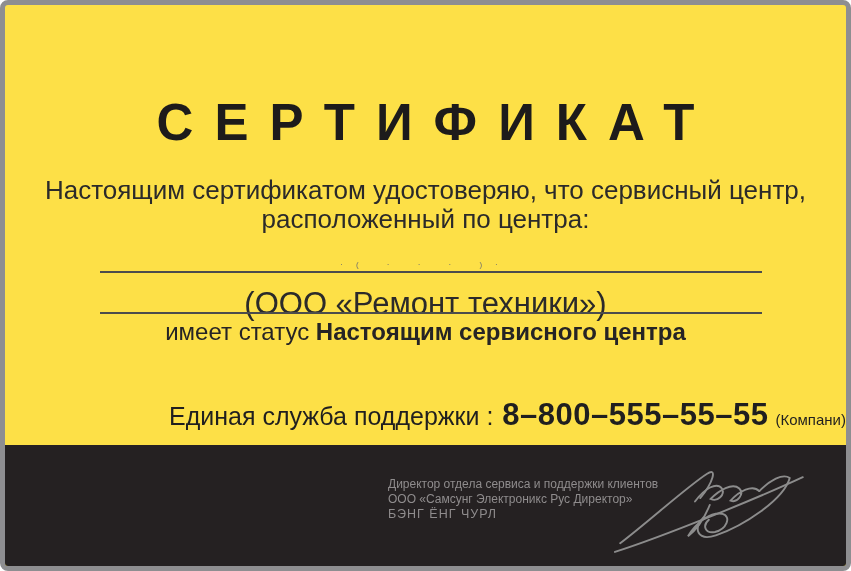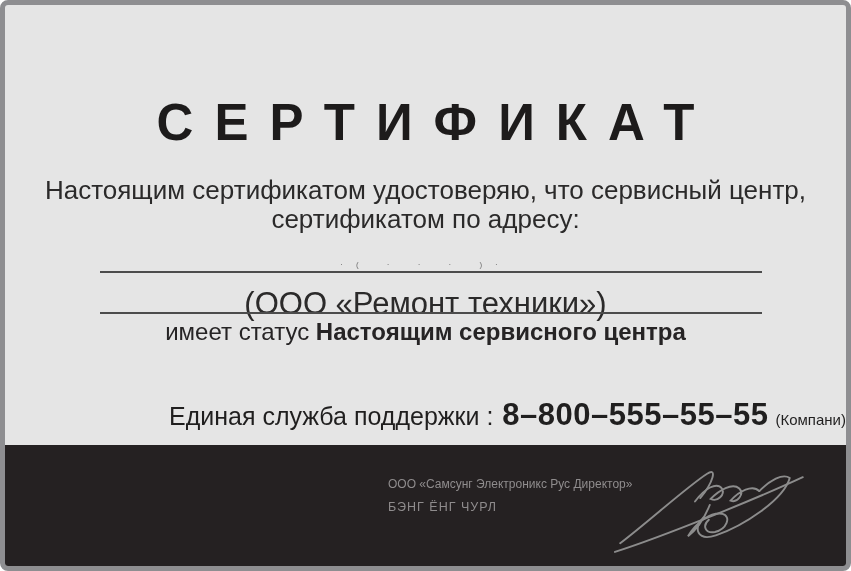--- a/index.html
+++ b/index.html
@@ -6,21 +6,21 @@
   html,body { background:#ffffff; }
   body {
     font-family:"Liberation Sans", sans-serif;
     -webkit-font-smoothing:antialiased;
   }
   .cert {
     position:relative;
     width:851px; height:571px;
     border:5px solid #8e8e91;
     border-radius:8px;
-    background:#e5e5e5;
+    background:#fde047;
     overflow:hidden;
   }
   .title {
     position:absolute; top:88px; left:0; width:100%;
     text-align:center;
     font-size:51px; font-weight:700;
     letter-spacing:21px; text-indent:21px;
     color:#1d1b1b;
     white-space:nowrap;
   }
@@ -67,37 +67,37 @@
   .support .phone { font-size:31px; font-weight:700; letter-spacing:.5px; margin:0 7px 16px 9px; }
   .support .region { font-size:15px; }
   .footer {
     position:absolute; left:0; right:0; bottom:0; height:121px;
     background:#252122;
   }
   .sig-block {
     position:absolute; left:383px; top:32px;
     color:#8f8c8d; font-size:12px; line-height:15px;
   }
-  .sig-block .name { margin-top:8px; letter-spacing:1px; font-size:12.5px; }
+  .sig-block .name { margin-top:0; letter-spacing:1px; font-size:12.5px; }
   .signature {
     position:absolute; right:38px; top:2px;
     width:200px; height:116px;
   }
   .signature svg { width:100%; height:100%; }
 </style>
 </head>
 <body>
 
 <div class="cert">
 
   <div class="title">СЕРТИФИКАТ</div>
 
   <div class="intro">
     <div>Настоящим сертификатом удостоверяю, что сервисный центр,</div>
-    <div>сертификатом по адресу:</div>
+    <div>расположенный по центра:</div>
   </div>
 
 
   <div class="remnant">·(  · · ·  )·</div>
 
   <div class="rule rule-address"></div>
 
   <div class="company">(ООО «Ремонт техники»)</div>
 
   <div class="rule rule-company"></div>
@@ -107,20 +107,21 @@
   </div>
 
   <div class="support">
     <span class="label">Единая служба поддержки :</span>
     <span class="phone">8–800–555–55–55</span>
     <span class="region">(Компани)</span>
   </div>
 
   <div class="footer">
     <div class="sig-block">
+      <div>Директор отдела сервиса и поддержки клиентов</div>
       <div>ООО «Самсунг Электроникс Рус Директор»</div>
       <div class="name">БЭНГ ЁНГ ЧУРЛ</div>
     </div>
     <div class="signature">
       <svg viewBox="0 0 230 120" fill="none" xmlns="http://www.w3.org/2000/svg">
         <g stroke="#8c8c8c" stroke-width="2.2" stroke-linecap="round" fill="none">
           <path d="M14,104 C48,78 92,38 114,24 C126,16 121,34 106,52"></path>
           <path d="M100,56 C111,41 125,33 131,41 C135,48 126,57 118,53 C128,43 143,34 151,41 C157,47 149,58 141,55 C151,44 166,36 174,44"></path>
           <path d="M174,44 C186,32 201,23 209,29 C202,54 156,84 124,95 C103,102 97,87 110,74"></path>
           <path d="M8,114 C64,96 168,54 224,28"></path>

